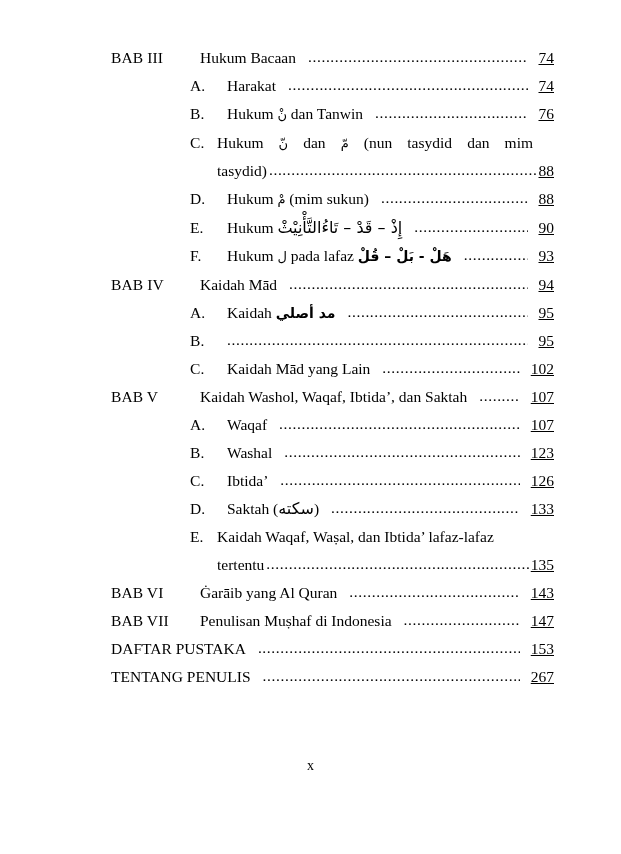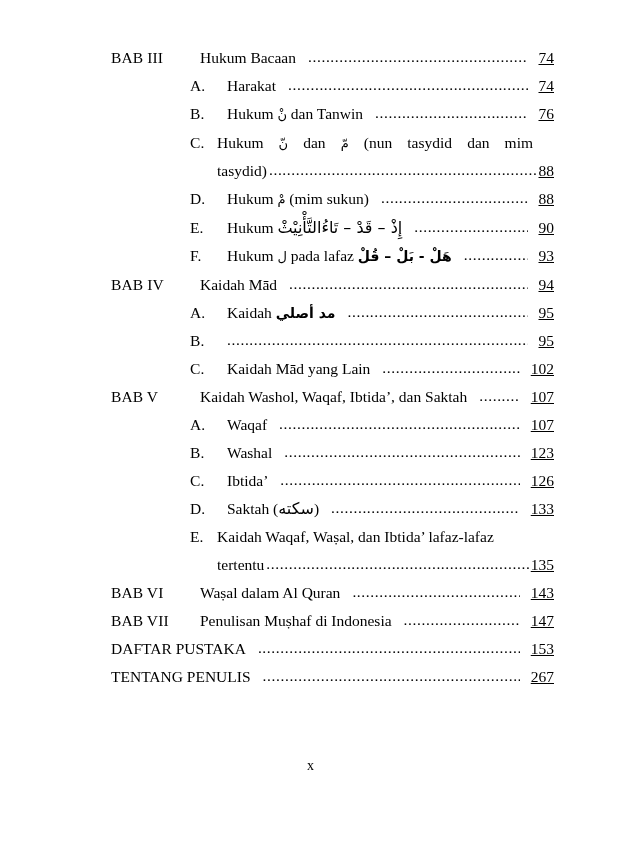--- a/index.html
+++ b/index.html
@@ -251,21 +251,21 @@
     <div class="wrap-inner">
       <span class="spacer" style="width:106px;flex:0 0 106px;"></span>
       <span class="title">tertentu</span>
       <span class="leader"></span>
       <span class="pageno">135</span>
     </div>
   </div>
 
   <div class="row">
     <span class="bab">BAB VI</span>
-    <span class="title">Waṣal dalam Al Quran</span>
+    <span class="title">Ġarāib yang Al Quran</span>
     <span class="leader"></span>
     <span class="pageno">143</span>
   </div>
 
   <div class="row">
     <span class="bab">BAB VII</span>
     <span class="title">Penulisan Muṣhaf di Indonesia</span>
     <span class="leader"></span>
     <span class="pageno">147</span>
   </div>

